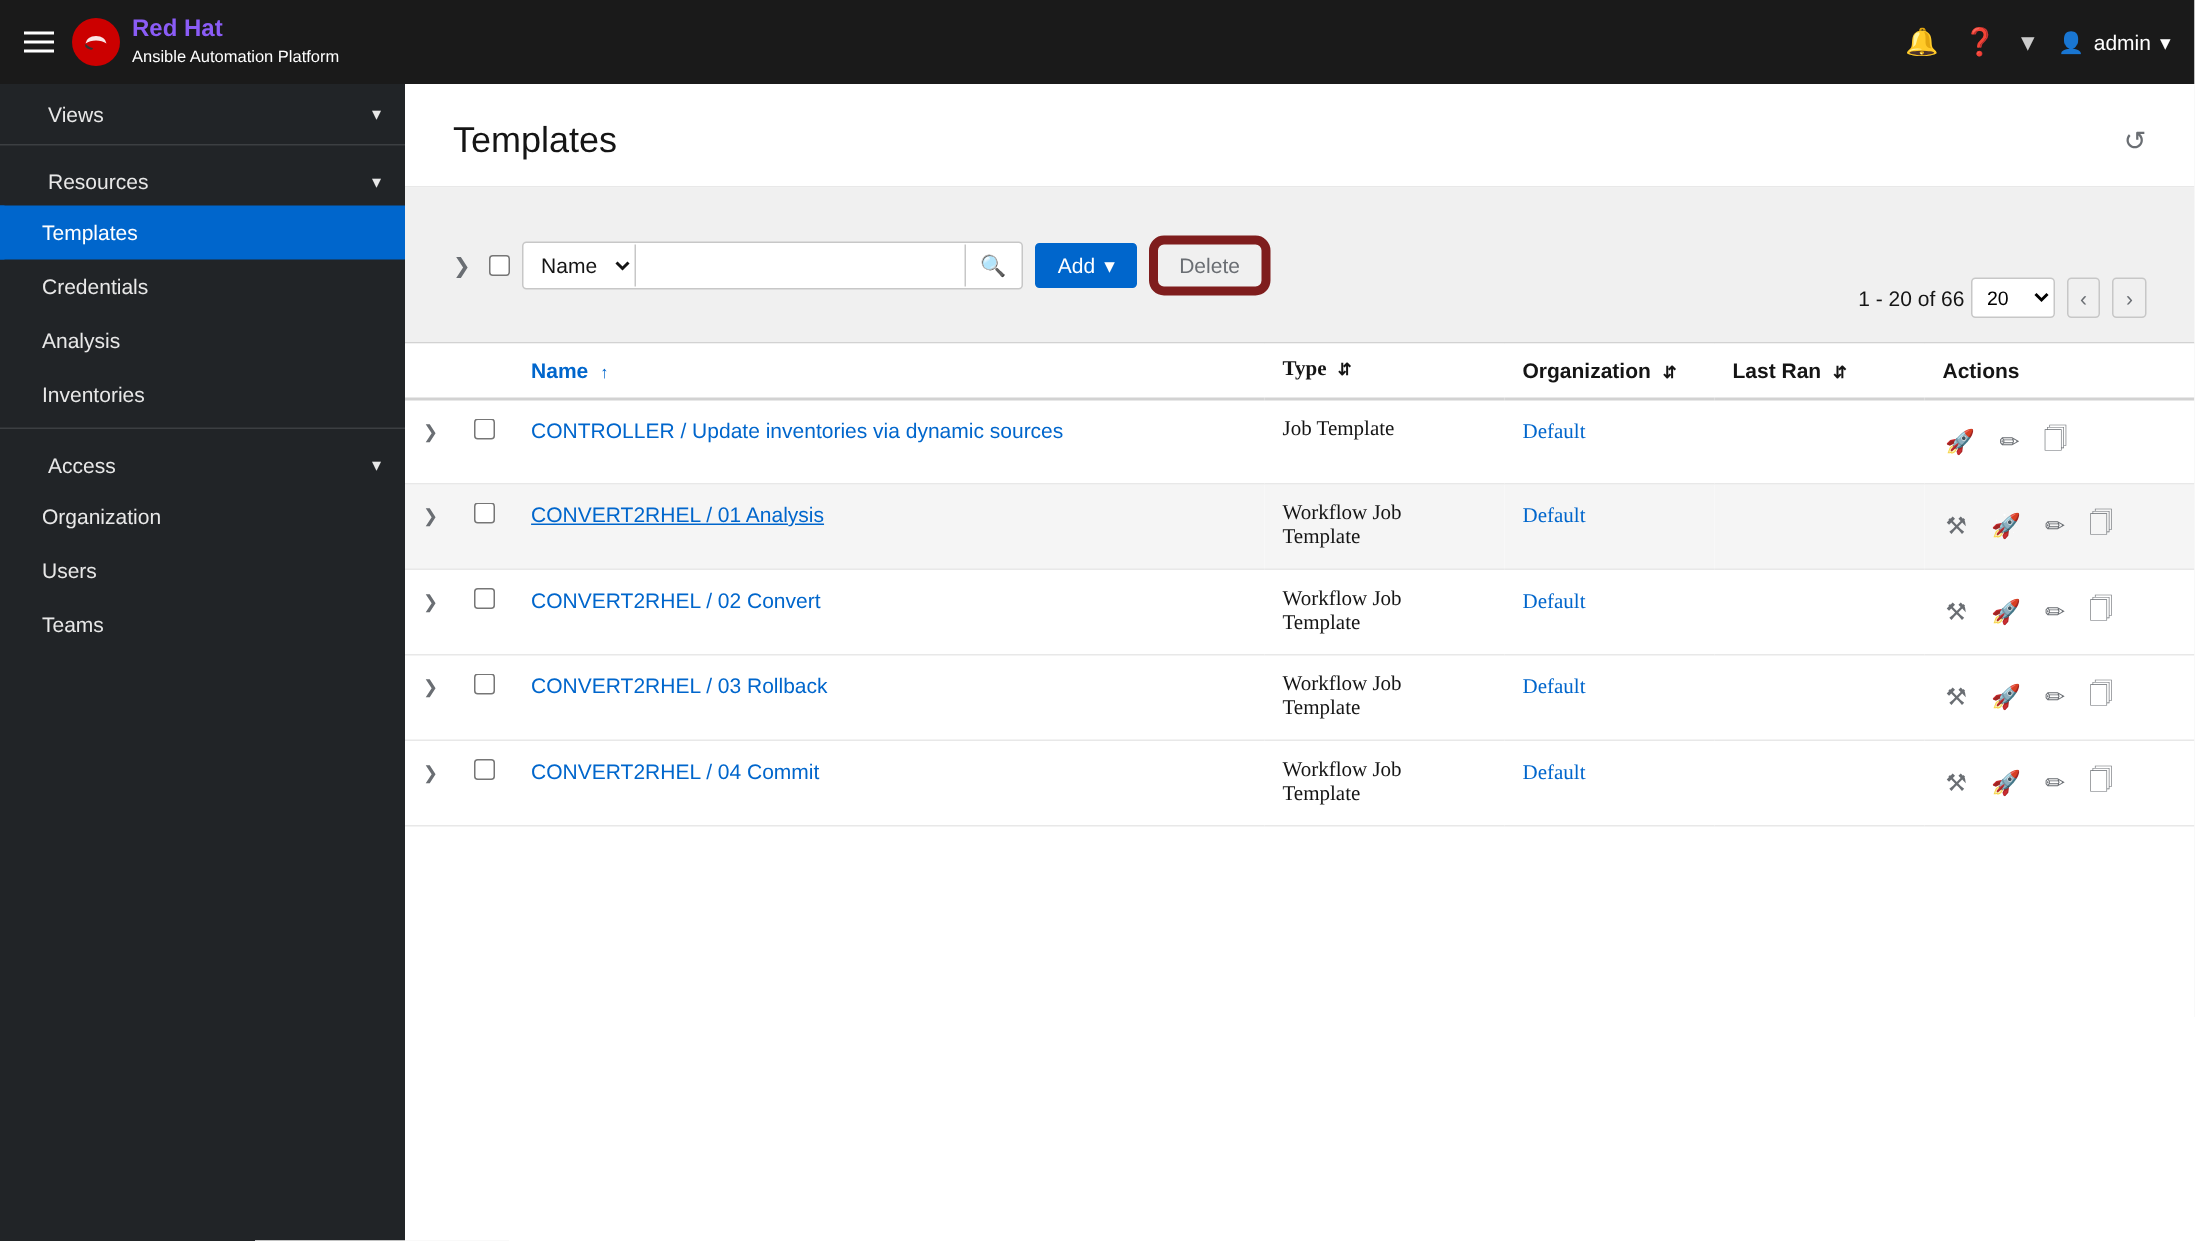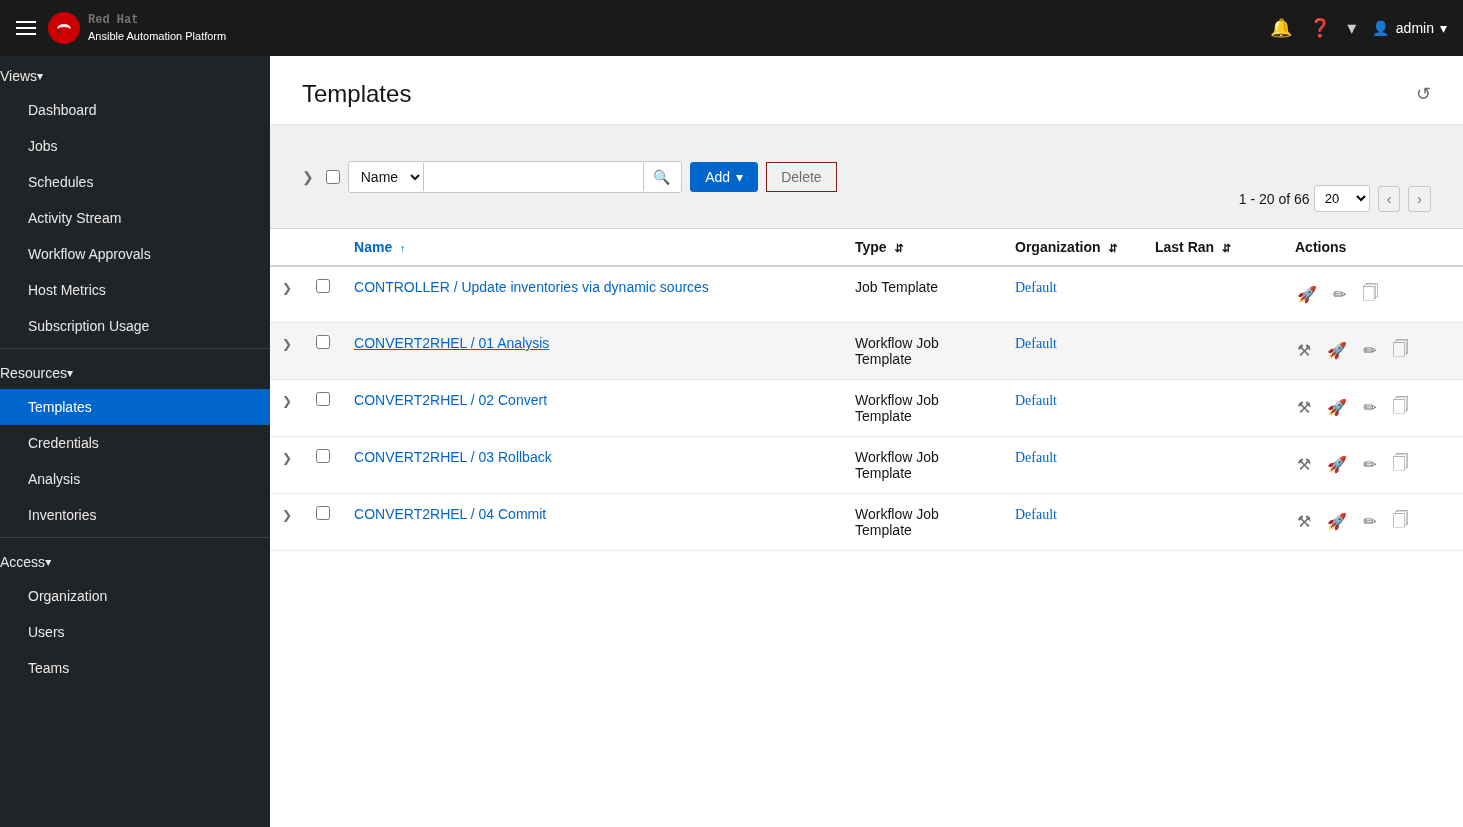--- a/index.html
+++ b/index.html
@@ -15,42 +15,43 @@
       padding: 0 16px;
       flex-shrink: 0;
       z-index: 100;
     }
     .top-nav-left { display: flex; align-items: center; gap: 12px; }
     .hamburger { cursor: pointer; display: flex; flex-direction: column; gap: 4px; }
     .hamburger span { display: block; width: 20px; height: 2px; background: #fff; }
     .brand { display: flex; align-items: center; gap: 8px; }
     .brand-logo { width: 32px; height: 32px; }
     .brand-text { font-size: 11px; line-height: 1.3; color: #fff; }
-    .brand-text strong { color: #737373; display: block; font-size: 12px; font-family: Liberation Mono, monospace; }
+    .brand-text strong { color: #8b5cf6; display: block; font-size: 16px; }
     .top-nav-right { margin-left: auto; display: flex; align-items: center; gap: 16px; }
     .nav-icon { color: #ccc; cursor: pointer; font-size: 18px; }
     .nav-user { display: flex; align-items: center; gap: 6px; color: #fff; cursor: pointer; font-size: 14px; }
 
     
     .app-body { display: flex; flex: 1; overflow: hidden; }
 
     
     .sidebar {
       width: 270px;
       background: #212427;
       color: #e8e8e8;
       flex-shrink: 0;
       overflow-y: auto;
       display: flex;
       flex-direction: column;
     }
     .sidebar-section-header {
       display: flex;
       align-items: center;
-      padding: 12px 16px 8px 0;
+      justify-content: space-between;
+      padding: 12px 16px 8px 32px;
       cursor: pointer;
     }
     .sidebar-section-title { font-size: 14px; font-weight: 400; color: #e8e8e8; }
     .sidebar-chevron { color: #e8e8e8; font-size: 12px; }
     .sidebar-item {
       padding: 10px 16px 10px 28px;
       cursor: pointer;
       color: #e8e8e8;
       font-size: 14px;
       transition: background 0.1s;
@@ -127,30 +128,29 @@
       border-radius: 3px;
       cursor: pointer;
       font-size: 14px;
       display: flex;
       align-items: center;
       gap: 6px;
     }
     .btn-delete {
       background: #f0f0f0;
       color: #6a6e73;
-      border: 1px solid #7f1d1d;
+      border: 6px solid #7f1d1d;
       padding: 6px 14px;
-      border-radius: 0;
+      border-radius: 10px;
       cursor: pointer;
       font-size: 14px;
     }
     .pagination-wrap {
       margin-left: auto;
       display: flex;
-      align-items: center;
       gap: 8px;
       font-size: 14px;
       color: #151515;
       margin-top: 44px;
     }
     .pagination-info { display: flex; align-items: center; gap: 4px; }
     .pagination-select {
       border: 1px solid #c7c7c7;
       background: #fff;
       padding: 4px 6px;
@@ -203,21 +203,21 @@
     
     .sidebar::-webkit-scrollbar { width: 6px; }
     .sidebar::-webkit-scrollbar-track { background: #212427; }
     .sidebar::-webkit-scrollbar-thumb { background: #555; border-radius: 3px; }
     .th-actions { text-align: right; padding-right: 32px; }
     td.actions-td { text-align: right; padding-right: 16px; }
 
     .col-expand { width: 32px; }
     .col-check { width: 36px; }
     .col-name { min-width: 220px; }
-    .col-type { width: 160px; }
+    .col-type { width: 160px; font-family: Liberation Serif, serif; }
     .col-org { width: 140px; }
     .col-lastran { width: 140px; }
     .col-actions { width: 180px; text-align: right; }
 
     .top-checkbox-cell { padding-left: 12px; }
 
     .filter-select-container {
       display: flex;
       align-items: center;
       border: 1px solid #c7c7c7;
@@ -262,29 +262,20 @@
   </div>
 </nav>
 
 <div class="app-body">
 
   <aside class="sidebar">
 
     <div class="sidebar-section-header">
       <span class="sidebar-section-title">Views</span>
       <span class="sidebar-chevron">▾</span>
-    </div>
-    <div>
-      <div class="sidebar-item">Dashboard</div>
-      <div class="sidebar-item">Jobs</div>
-      <div class="sidebar-item">Schedules</div>
-      <div class="sidebar-item">Activity Stream</div>
-      <div class="sidebar-item">Workflow Approvals</div>
-      <div class="sidebar-item">Host Metrics</div>
-      <div class="sidebar-item">Subscription Usage</div>
     </div>
 
     <div class="sidebar-divider"></div>
 
     <div class="sidebar-section-header">
       <span class="sidebar-section-title">Resources</span>
       <span class="sidebar-chevron">▾</span>
     </div>
     <div>
       <div class="sidebar-item active">Templates</div>

